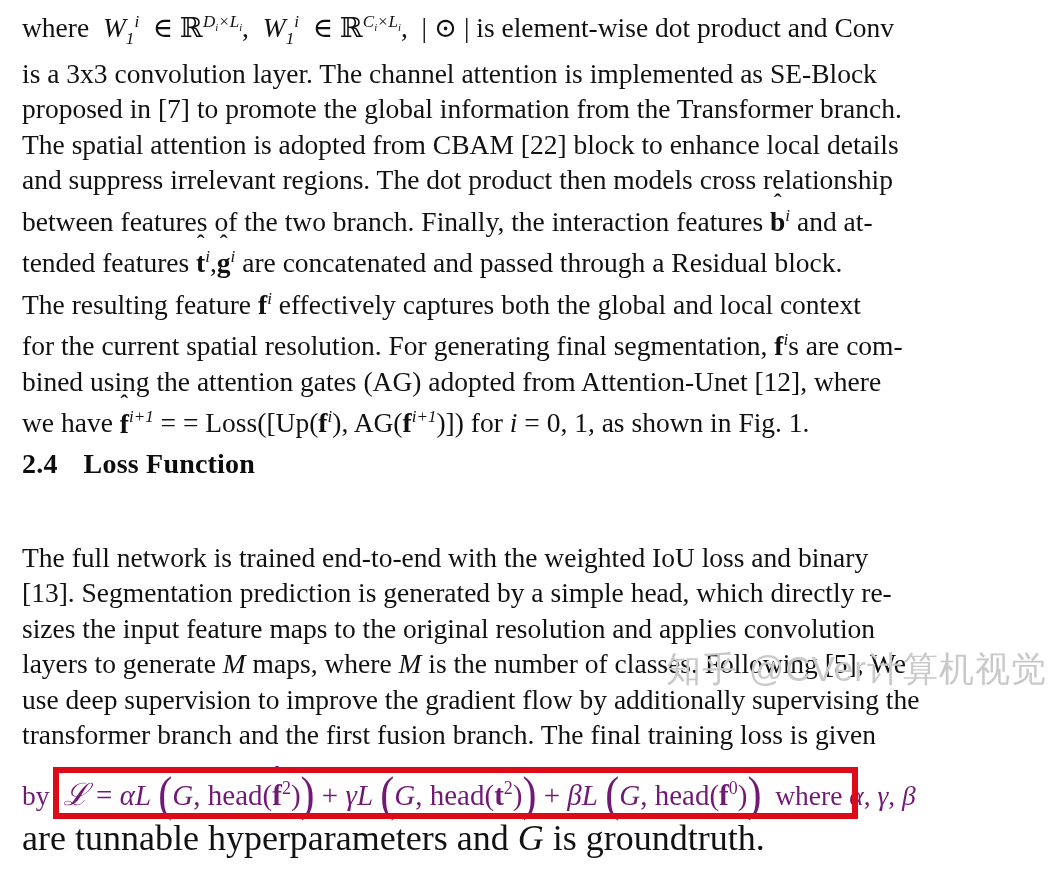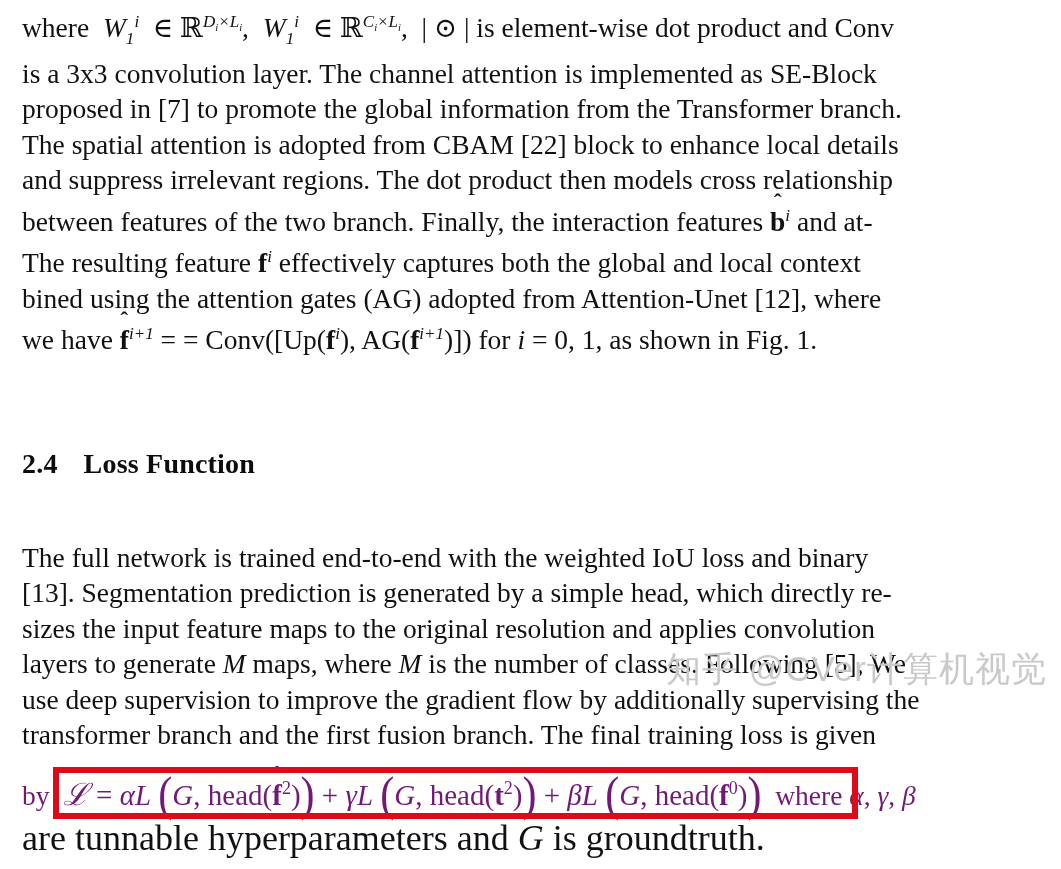--- a/index.html
+++ b/index.html
@@ -163,35 +163,44 @@
     <div class="line">proposed in [7] to promote the global information from the Transformer branch.</div>
     <div class="line">The spatial attention is adopted from CBAM [22] block to enhance local details</div>
     <div class="line">and suppress irrelevant regions. The dot product then models cross relationship</div>
 
     <div class="line">
       <span>between features of the two branch. Finally, the interaction features</span>
       <span class="hatw"><span class="hatmark">̂</span><span class="mb">b</span></span><sup class="sm">i</sup>
       <span>and at-</span>
     </div>
 
+    <div class="line">
+      <span>tended features</span>
+      <span class="hatw"><span class="hatmark">̂</span><span class="mb">t</span></span><sup class="sm">i</sup>,<span class="hatw"><span class="hatmark">̂</span><span class="mb">g</span></span><sup class="sm">i</sup>
+      <span>are concatenated and passed through a Residual block.</span>
+    </div>
 
     <div class="line">
       <span>The resulting feature</span>
       <span class="mb">f</span><sup class="sm">i</sup>
       <span>effectively captures both the global and local context</span>
     </div>
 
+    <div class="line">
+      <span>for the current spatial resolution. For generating final segmentation,</span>
+      <span class="mb">f</span><sup class="sm">i</sup><span>s are com-</span>
+    </div>
 
     <div class="line">bined using the attention gates (AG) adopted from Attention-Unet [12], where</div>
 
     <div class="line">
       <span>we have</span>
       <span class="hatw"><span class="hatmark">̂</span><span class="mb">f</span></span><sup class="sm">i+1</sup>
       =
-      <span>= Conv([Up(</span><span class="mb">f</span><sup class="sm">i</sup><span>), AG(</span><span class="mb">f</span><sup class="sm">i+1</sup><span>)]) for</span>
+      <span>= Loss([Up(</span><span class="mb">f</span><sup class="sm">i</sup><span>), AG(</span><span class="mb">f</span><sup class="sm">i+1</sup><span>)]) for</span>
       <span class="mi">i</span>
       <span>= 0, 1, as shown in Fig. 1.</span>
     </div>
 
   </div>
 
   <div class="heading">
     <span class="num">2.4</span><span>Loss Function</span>
   </div>
 

